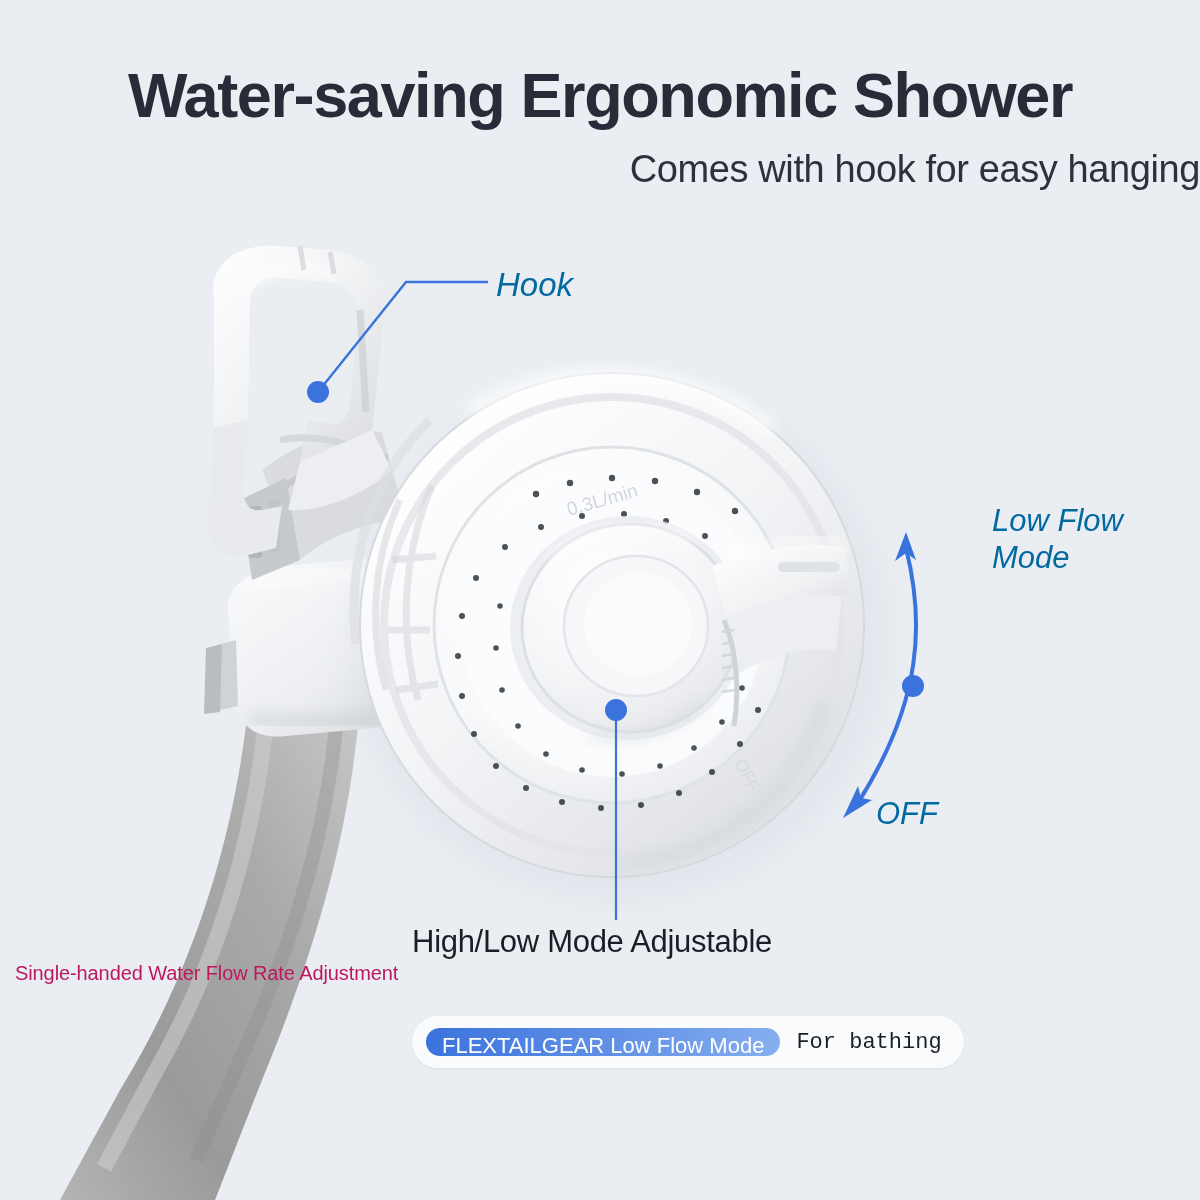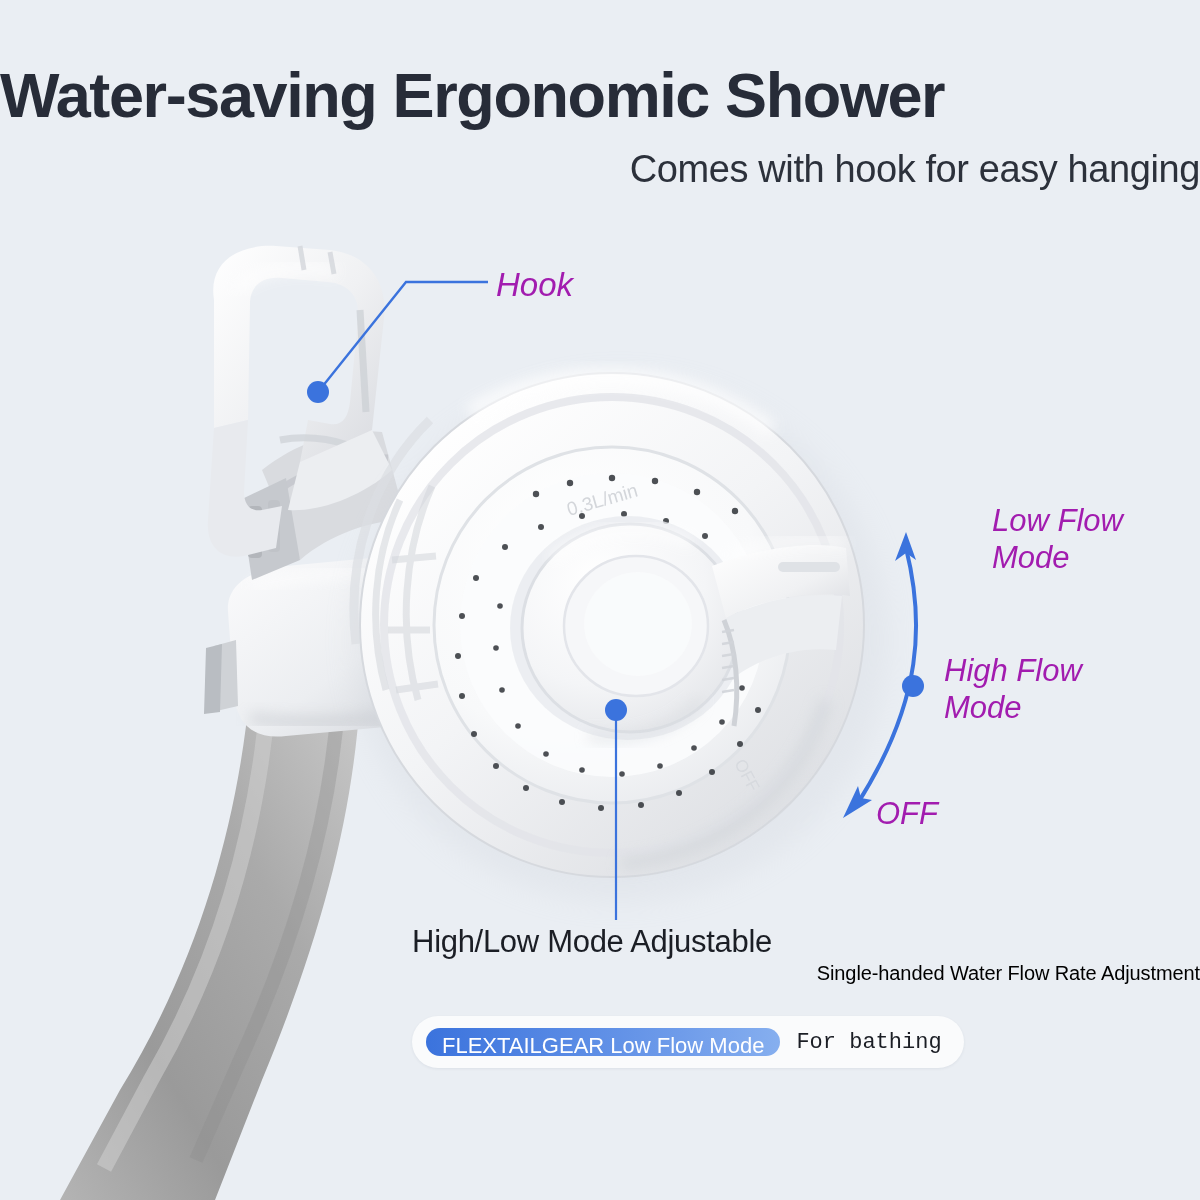--- a/index.html
+++ b/index.html
@@ -9,20 +9,21 @@
     font-family:"Liberation Sans", sans-serif;
     overflow:hidden;
     position:relative;
     color:#23262e;
   }
   .stage{position:absolute;inset:0;}
 
   
   .title{
     position:absolute;left:0;right:0;top:62px;
+    text-align:center;
     font-size:63px;
     font-weight:bold;
     letter-spacing:-1.4px;
     color:#272c38;
     line-height:1.05;
     white-space:nowrap;
   }
   .subtitle{
     position:absolute;left:2px;right:0;top:148px;
     text-align:right;
@@ -33,38 +34,38 @@
     white-space:nowrap;
   }
 
   
   .product{position:absolute;left:0;top:0;width:1200px;height:1200px;}
 
   
   .callout{
     position:absolute;
     font-style:italic;
-    color:#a21caf;
+    color:#0369a1;
     white-space:nowrap;
   }
   .callout-hook{left:496px;top:266px;font-size:33px;}
   .callout-low{left:944px;top:502px;font-size:31px;line-height:1.2;white-space:normal;width:180px;margin-left:48px;}
   .callout-high{left:944px;top:652px;font-size:31px;line-height:1.2;white-space:normal;width:190px;}
   .callout-off{left:876px;top:796px;font-size:31px;}
 
   
   .cap-main{
     position:absolute;left:0;right:16px;top:924px;
     text-align:center;font-size:31px;color:#1b1e25;
     letter-spacing:-0.3px;white-space:nowrap;
   }
   .cap-sub{
     position:absolute;left:0;right:0;top:962px;
-    text-align:right;font-size:20px;color:#000000;
-    letter-spacing:-0.1px;white-space:nowrap;
+    text-align:left;font-size:20px;color:#be185d;
+    letter-spacing:-0.1px;white-space:nowrap;padding-left:15px;
   }
 
   
   .rows{position:absolute;left:412px;top:1016px;}
   .row{
     display:flex;align-items:center;
     background:#fafbfc;
     border-radius:26px;
     height:52px;
     padding:0 22px 0 14px;
@@ -299,21 +300,20 @@
     <g>
       <path d="M906 548 C 924 620, 924 700, 856 806" stroke="#3b73dd" stroke-width="4" fill="none" stroke-linecap="round"></path>
       <path d="M906 532 L 916 560 L 906 553 L 895 561 Z" fill="#3b73dd"></path>
       <path d="M843 818 L 872 800 L 861 798 L 858 786 Z" fill="#3b73dd"></path>
       <circle cx="913" cy="686" r="11" fill="#3b73dd"></circle>
     </g>
   </svg>
 
   <div class="callout callout-hook">Hook</div>
   <div class="callout callout-low">Low Flow Mode</div>
-  <div class="callout callout-high">High Flow Mode</div>
   <div class="callout callout-off">OFF</div>
 
   <div class="cap-main">High/Low Mode Adjustable</div>
   <div class="cap-sub">Single-handed Water Flow Rate Adjustment</div>
 
   <div class="rows">
     <div class="row">
       <span class="pill">FLEXTAILGEAR Low Flow Mode</span>
       <span class="rowtext">For bathing</span>
     </div>

